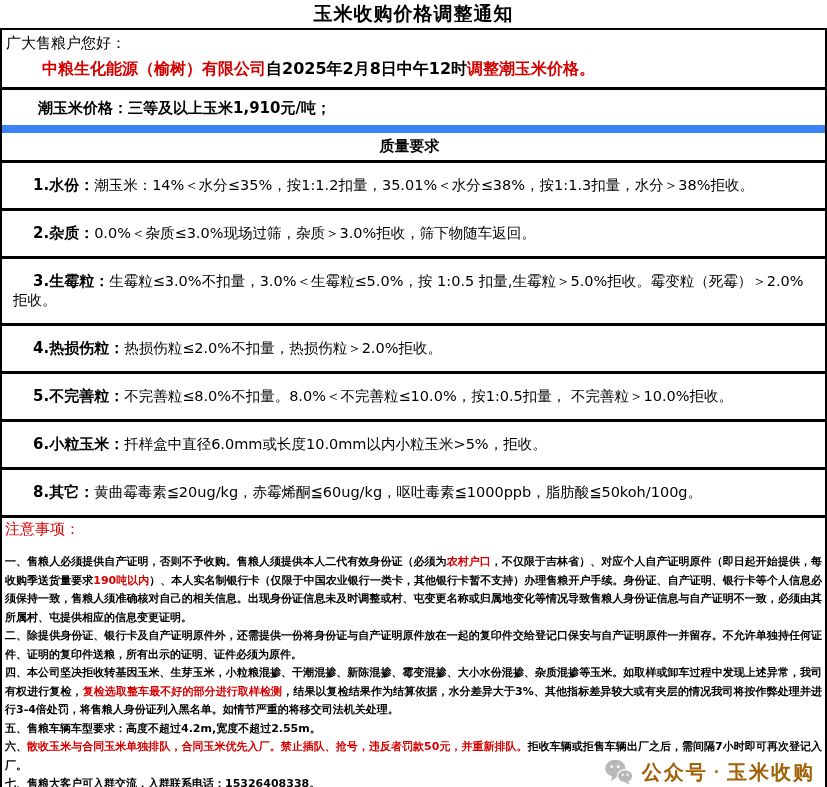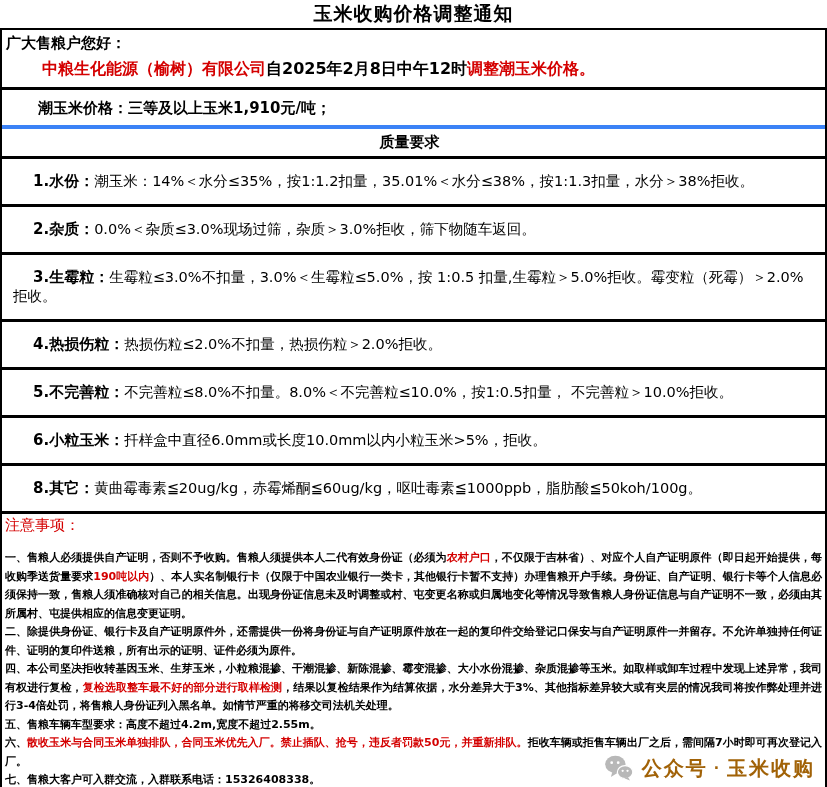--- a/index.html
+++ b/index.html
@@ -14,25 +14,25 @@
     height:28px;line-height:26px;text-align:center;
     font-size:19px;font-weight:bold;letter-spacing:1px;flex:0 0 auto;
   }
   .frame{
     flex:1 1 auto;display:flex;flex-direction:column;
     border:2px solid #000;border-bottom-width:3px;
     box-sizing:border-box;position:relative;
   }
   .sec{box-sizing:border-box;}
   .greeting-sec{border-bottom:3px solid #000;padding:2px 4px 6px 4px;}
-  .greeting{font-size:15px;font-weight:bold;line-height:22px;}
+  .greeting{font-size:15px;font-weight:normal;line-height:22px;}
   .company-line{font-size:16px;font-weight:bold;line-height:24px;text-indent:36px;margin-top:3px;white-space:nowrap;}
   .red{color:#d40000;}
   .price-sec{
-    border-bottom:4px solid #3b82f6;
+    border-bottom:8px solid #3b82f6;
     font-size:15px;font-weight:bold;line-height:20px;
     padding:8px 4px 7px 4px;text-indent:32px;
   }
   .qheader{
     border-bottom:3px solid #000;
     text-align:center;font-size:15px;font-weight:bold;
     padding:4px 8px 4px 0;
   }
   .qrows{display:flex;flex-direction:column;}
   .qrow{

